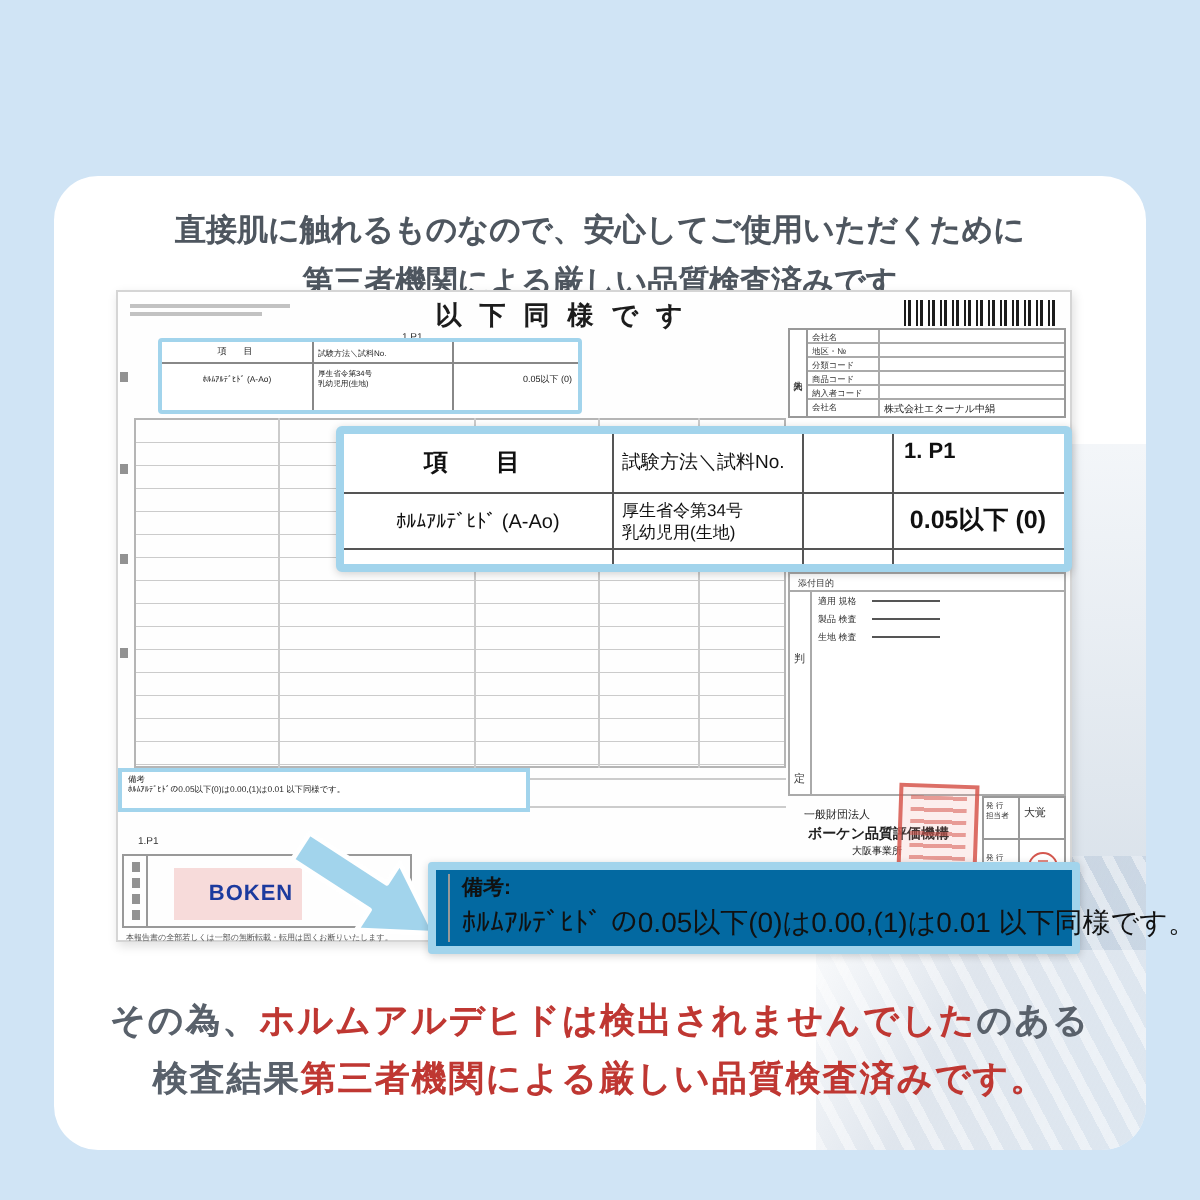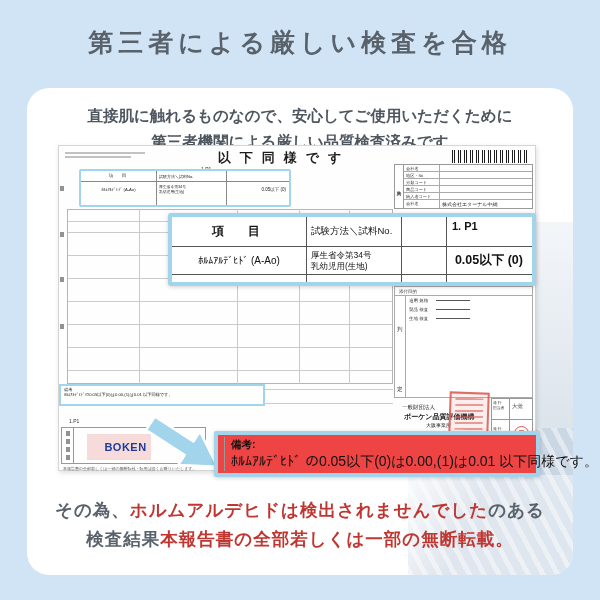--- a/index.html
+++ b/index.html
@@ -121,37 +121,36 @@
   .cm-sample { position:absolute; left:5px; top:3px; font-size:11px;font-weight:bold; }
   .cm-item { font-size:10px; }
   .cm-method { font-size:8.5px; line-height:1.2; }
   .cm-result { position:absolute; right:9px; top:5px; font-size:12.5px; font-weight:600; }
 
   
   .arrow-svg { position:absolute; left:136px; top:415px; }
 
   
   .callout-remark { position:absolute; left:214px; top:431px; width:326px; height:46px;
-    border:4px solid #a2d4ec; border-radius:2px; background:#ef4444;
+    border:4px solid #a2d4ec; border-radius:2px; background:#0369a1;
     box-shadow:0 1px 4px rgba(0,0,0,.18); padding:3px 4px 0 13px; }
   .cr-line { position:absolute; left:6px; top:2px; bottom:2px; width:1px; background:#999; }
   .cr-title { font-size:10.5px; font-weight:bold; color:#111; line-height:1.3; }
   .cr-text { font-size:14px; color:#111; line-height:1.3; white-space:nowrap; }
 
   .statement { position:absolute; left:0; top:496px; width:100%; text-align:center;
     font-size:17.5px; font-weight:bold; letter-spacing:1px; line-height:29px; }
   .c-dark { color:#59616b; }
   .c-red { color:#bf3732; }
 </style>
 </head>
 <body>
 
 <div class="page">
 
-  <div class="main-title">第三者による厳しい検査を合格</div>
 
   <div class="card"></div>
 
   <div class="subtitle">
     <div>直接肌に触れるものなので、安心してご使用いただくために</div>
     <div>第三者機関による厳しい品質検査済みです</div>
   </div>
 
   <div class="photo-strip"></div>
   <div class="photo-corner"></div>
@@ -322,17 +321,17 @@
     <div class="cr-line"></div>
     <div class="cr-title">備考:</div>
     <div class="cr-text">ﾎﾙﾑｱﾙﾃﾞﾋﾄﾞ の0.05以下(0)は0.00,(1)は0.01 以下同様です。</div>
   </div>
 
   <div class="statement">
     <div>
       <span class="c-dark">その為、</span><span class="c-red">ホルムアルデヒドは検出されませんでした</span><span class="c-dark">のある</span>
     </div>
     <div>
-      <span class="c-dark">検査結果</span><span class="c-red">本報告書の全部若しくは一部の無断転載。</span>
+      <span class="c-dark">検査結果</span><span class="c-red">第三者機関による厳しい品質検査済みです。</span>
     </div>
   </div>
 
 </div>
 
 </body></html>

